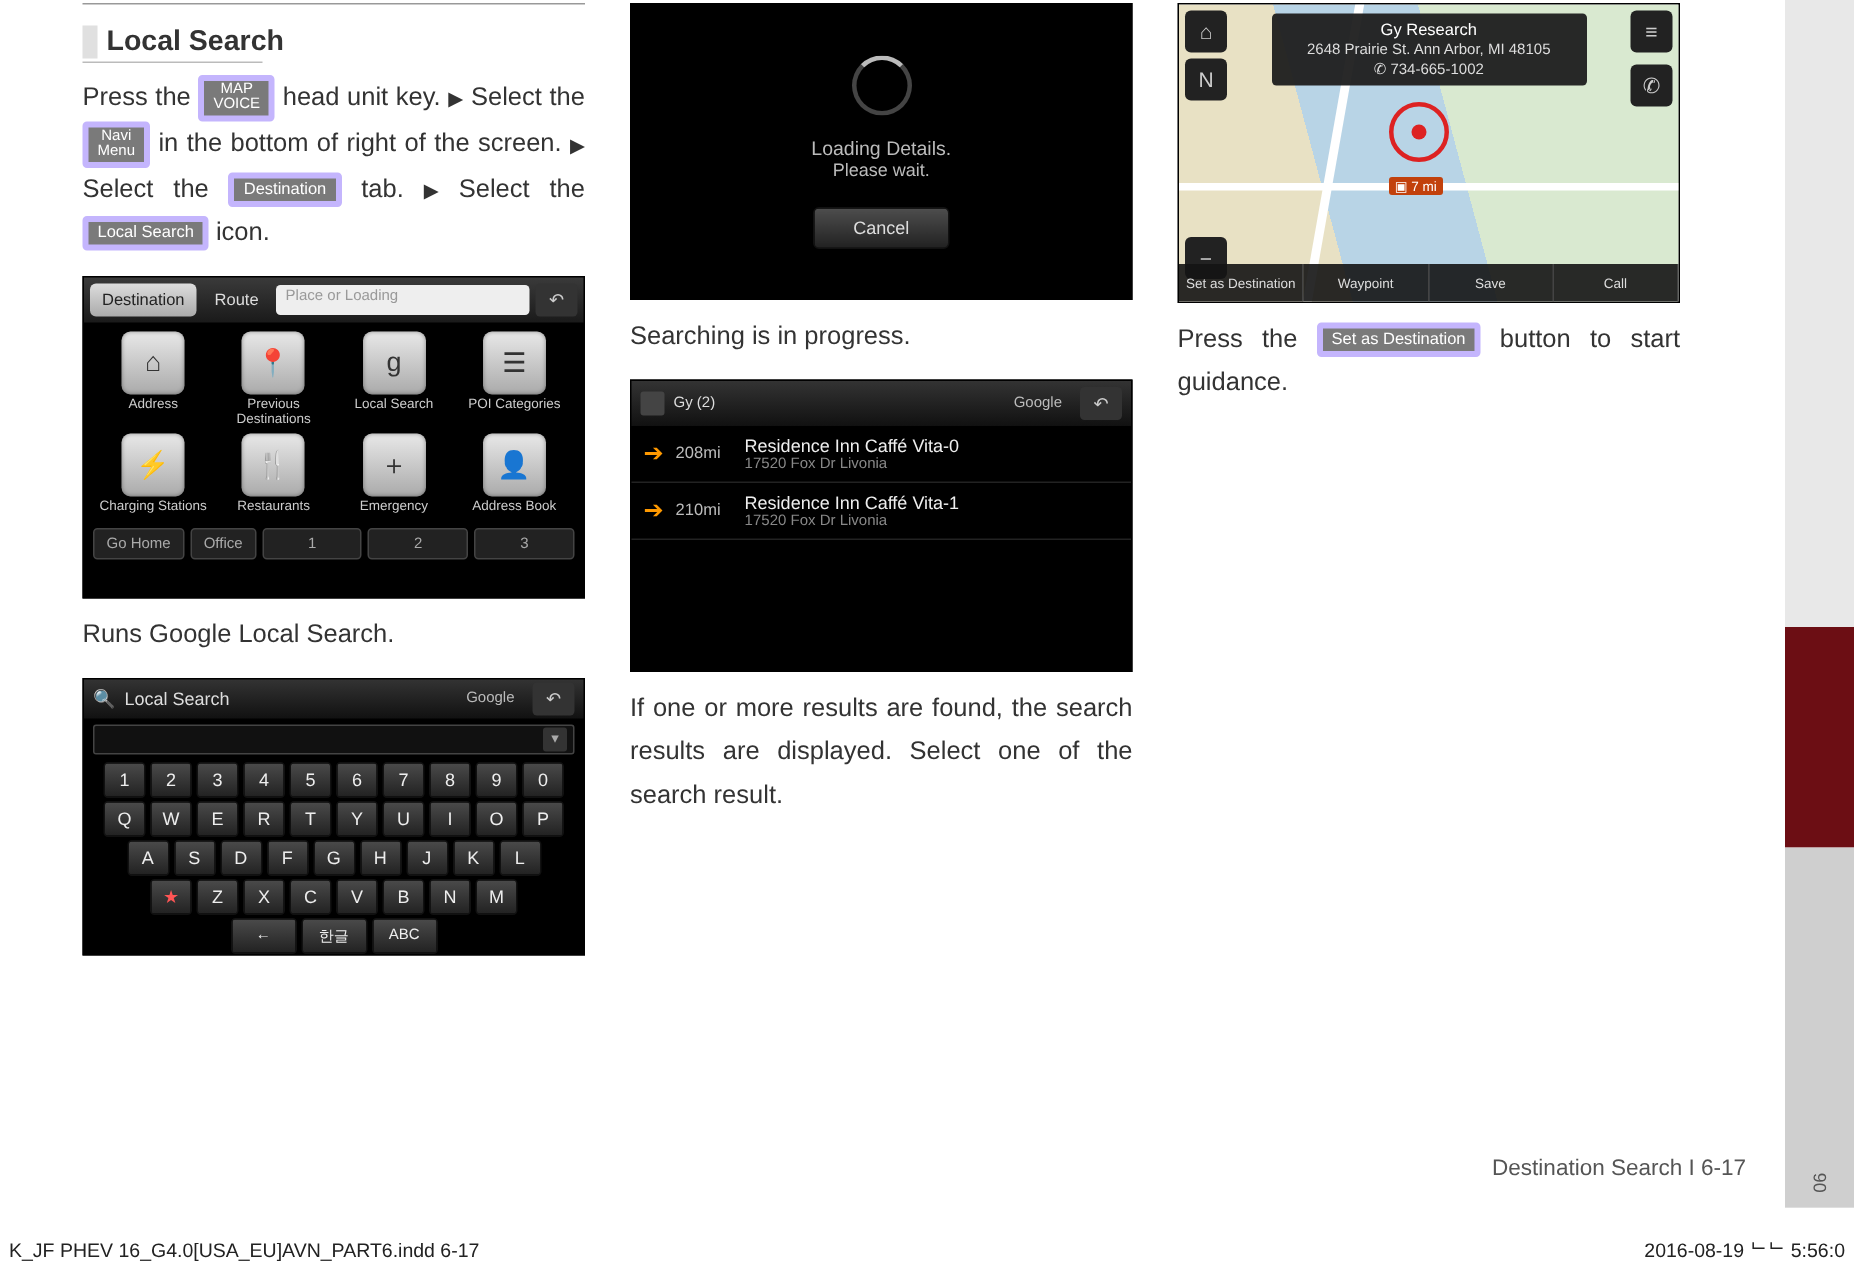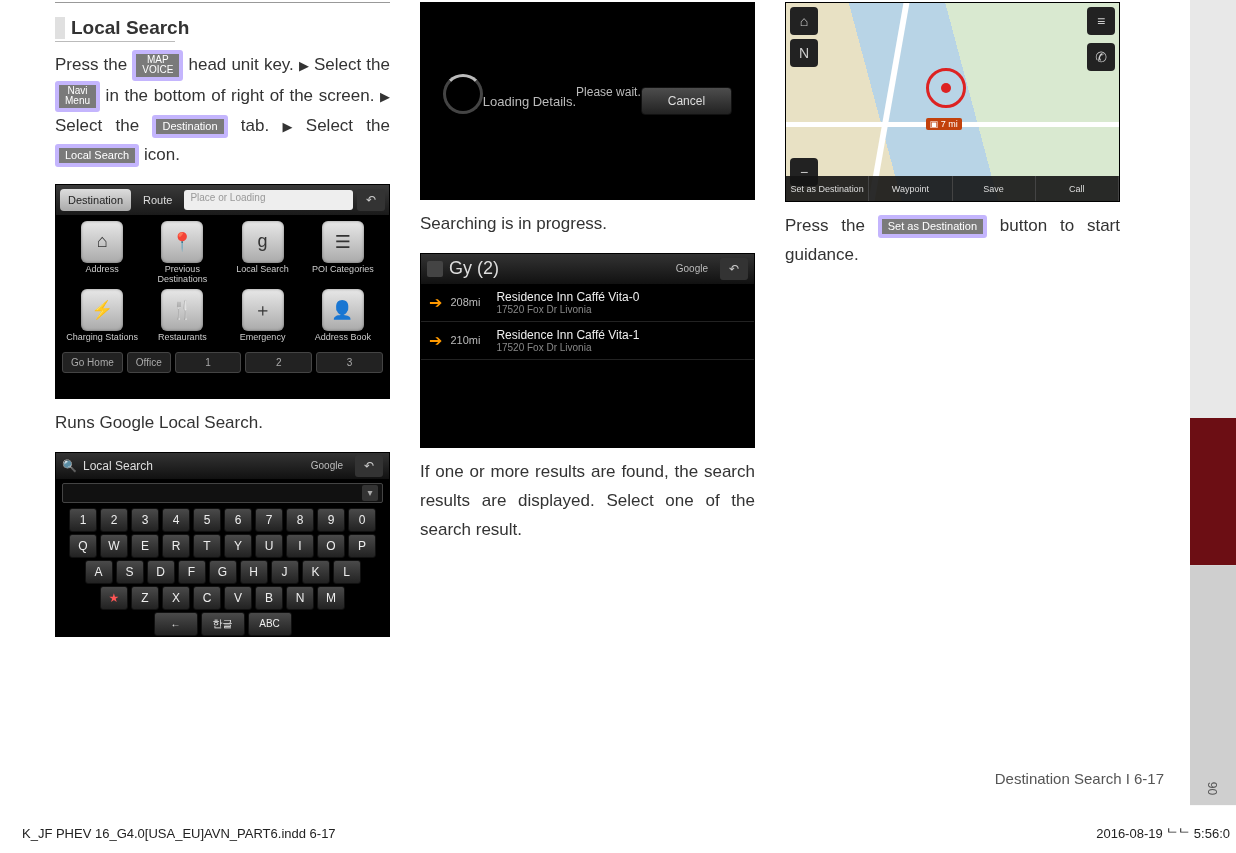--- a/index.html
+++ b/index.html
@@ -95,30 +95,30 @@
   .s2-top .ttl { color:#ddd; font-size:12px; flex:0 0 auto;}
   .s2-top .gap { flex:1; }
   .s2-top .glogo { font-size:10px; color:#bbb;}
   .s2-input { margin:4px 6px; height:20px; background:#111; border:1px solid #444; border-radius:2px; display:flex; align-items:center; justify-content:flex-end; padding:0 4px;}
   .s2-input .dd { width:16px; height:16px; background:#333; border-radius:2px; color:#aaa; font-size:10px; text-align:center; line-height:16px;}
   .kbrow { display:flex; gap:3px; justify-content:center; padding:1px 5px;}
   .key { background:linear-gradient(#4a4a4a,#222); color:#eee; font-size:12px; width:28px; height:24px; border-radius:3px; display:flex; align-items:center; justify-content:center; border:1px solid #111; }
   .key.wide { width:44px; font-size:10px; }
   .key.red { color:#f55; }
   
-  .shot3 { height: 198px; display:flex; flex-direction:row; align-items:center; justify-content:center; color:#bbb; }
+  .shot3 { height: 198px; display:flex; flex-direction:column; align-items:center; justify-content:center; color:#bbb; }
   .shot3 .spinner { width:40px; height:40px; border:3px solid #444; border-top-color:#bbb; border-radius:50%; margin-bottom:14px;}
   .shot3 .t1 { font-size:13px; }
   .shot3 .t2 { font-size:12px; margin-bottom:18px;}
   .shot3 .cancel { background:linear-gradient(#4d4d4d,#222); color:#ddd; padding:6px 26px; border-radius:4px; font-size:12px; border:1px solid #111;}
   
   .shot4 { height: 195px; }
   .s4-top { display:flex; align-items:center; height:30px; background:linear-gradient(#333,#111); padding:0 6px; gap:6px;}
   .s4-top .flag { width:16px; height:16px; background:#444; border-radius:2px;}
-  .s4-top .ttl { color:#ddd; font-size:18px; flex:0 0 auto;}
+  .s4-top .ttl { color:#ddd; font-size:10px; flex:0 0 auto;}
   .s4-top .gap { flex:1;}
   .s4-top .glogo { font-size:10px; color:#bbb;}
   .s4-row { display:flex; align-items:center; gap:8px; padding:6px 8px; border-bottom:1px solid #222;}
   .s4-row .arrow { color:#f90; font-size:16px;}
   .s4-row .dist { color:#bbb; font-size:11px; width:38px;}
   .s4-row .info .name { color:#eee; font-size:12px;}
   .s4-row .info .addr { color:#888; font-size:10px;}
   
   .shot5 { height: 200px; position:relative; background:#ddd; overflow:hidden; }
   .shot5 .corner-btn { position:absolute; width:28px; height:28px; background:#222; border-radius:4px; color:#ccc; display:flex; align-items:center; justify-content:center; font-size:14px;}
@@ -173,21 +173,21 @@
   }
 
   .page-footer-label {
     color:#555; font-size:15px;
     position: absolute;
     right: 72px;
     bottom: 18px;
   }
   .print-footer {
     position:absolute;
-    left:16px; right:0; bottom:0;
+    left:0; right:0; bottom:0;
     height:40px;
     border-top: none;
     font-size:13px;
     color:#222;
     display:flex;
     align-items:center;
     padding: 0 6px;
   }
   .print-footer .fname { flex:0 0 auto; }
   .print-footer .gap { flex:1; }
@@ -389,20 +389,25 @@
     </div>
 
     <div class="col">
       <div class="shot shot5" style="margin-top:2px">
         <div class="mapbg"></div>
         <div class="corner-btn home-b">⌂</div>
         <div class="corner-btn north-b">N</div>
         <div class="corner-btn zoomout-b">−</div>
         <div class="corner-btn menu-b">≡</div>
         <div class="corner-btn phone-b">✆</div>
+        <div class="addr-banner">
+          <div class="biz">Gy Research</div>
+          <div>2648 Prairie St. Ann Arbor, MI 48105</div>
+          <div>✆ 734-665-1002</div>
+        </div>
         <div class="target-ring">
           <div class="target-pin"></div>
         </div>
         <div class="distance-flag">▣ 7 mi</div>
         <div class="botbar" id="mapbot">
             <div class="bbtn">Set as Destination</div>
             <div class="bbtn">Waypoint</div>
             <div class="bbtn">Save</div>
             <div class="bbtn">Call</div>
           </div>

